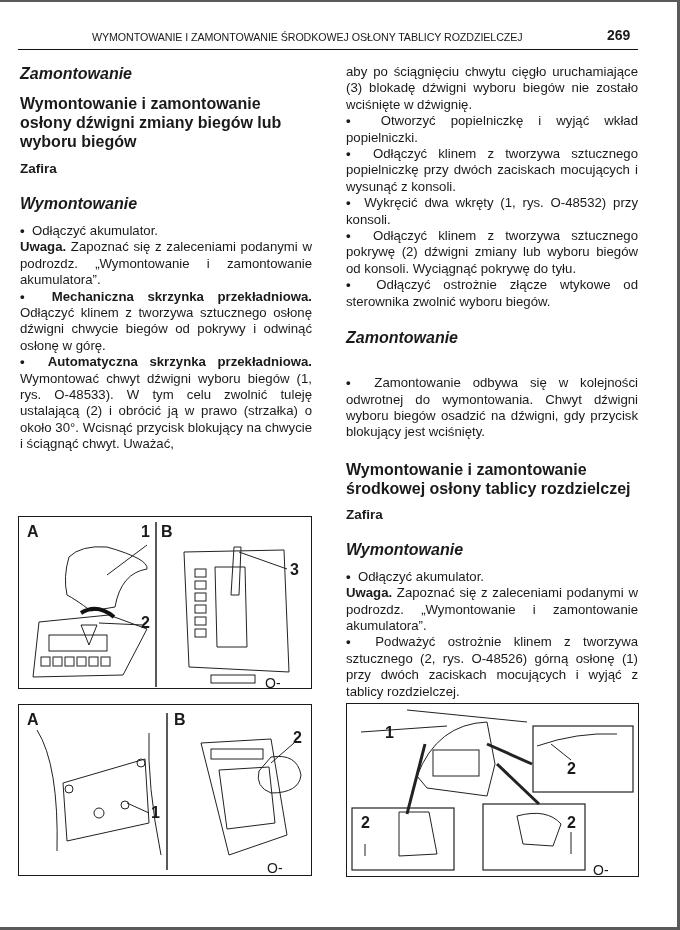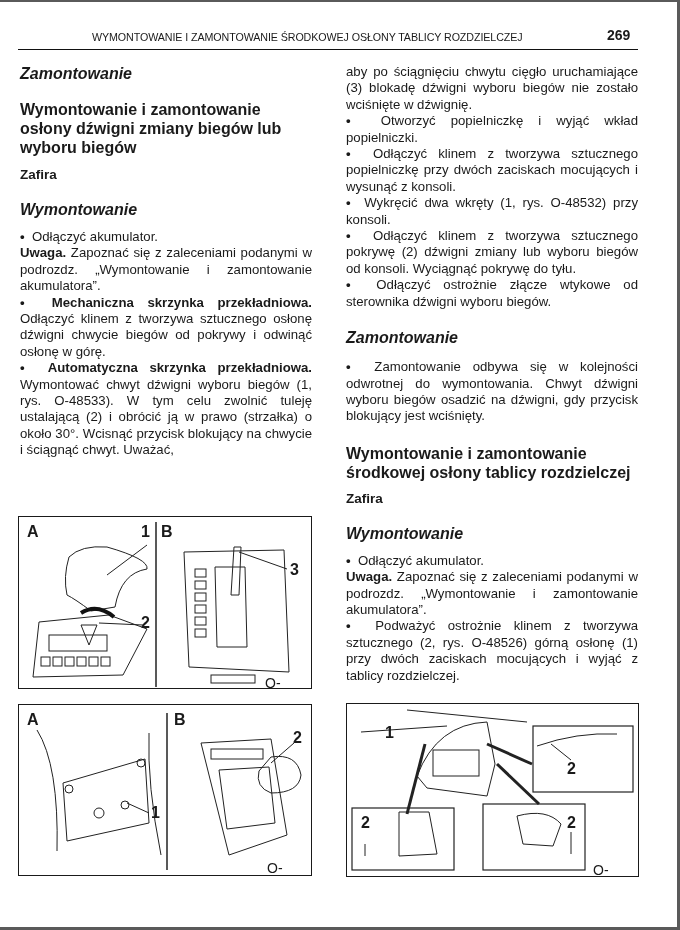--- a/index.html
+++ b/index.html
@@ -44,39 +44,39 @@
 <div class="frame-right"></div>
 <div class="frame-bottom"></div>
 
 <div class="running-head">WYMONTOWANIE I ZAMONTOWANIE ŚRODKOWEJ OSŁONY TABLICY ROZDZIELCZEJ</div>
 <div class="page-number">269</div>
 <div class="head-rule"></div>
 
 <div class="col col-left">
   <p class="h-italic">Zamontowanie</p>
 
-  <p class="h-main" style="margin-top:16px">Wymontowanie i zamontowanie osłony dźwigni zmiany biegów lub wyboru biegów</p>
+  <p class="h-main" style="margin-top:10px">Wymontowanie i zamontowanie osłony dźwigni zmiany biegów lub wyboru biegów</p>
   <p class="h-model" style="margin-top:9px">Zafira</p>
   <p class="h-italic" style="margin-top:16px">Wymontowanie</p>
   <p class="p bullet" style="margin-top:9px">Odłączyć akumulator.</p>
   <p class="p"><span class="b">Uwaga.</span><span> Zapoznać się z zaleceniami podanymi w podrozdz. „Wymontowanie i zamontowanie akumulatora”.</span></p>
   <p class="p"><span class="b bullet">Mechaniczna skrzynka przekładniowa.</span><span> Odłączyć klinem z tworzywa sztucznego osłonę dźwigni chwycie biegów od pokrywy i odwinąć osłonę w górę.</span></p>
   <p class="p"><span class="b bullet">Automatyczna skrzynka przekładniowa.</span><span> Wymontować chwyt dźwigni wyboru biegów (1, rys. O-48533). W tym celu zwolnić tuleję ustalającą (2) i obrócić ją w prawo (strzałka) o około 30°. Wcisnąć przycisk blokujący na chwycie i ściągnąć chwyt. Uważać,</span></p>
 </div>
 
 <div class="col col-right">
   <p class="p">aby po ściągnięciu chwytu cięgło uruchamiające (3) blokadę dźwigni wyboru biegów nie zostało wciśnięte w dźwignię.</p>
   <p class="p bullet">Otworzyć popielniczkę i wyjąć wkład popielniczki.</p>
   <p class="p bullet">Odłączyć klinem z tworzywa sztucznego popielniczkę przy dwóch zaciskach mocujących i wysunąć z konsoli.</p>
   <p class="p bullet">Wykręcić dwa wkręty (1, rys. O-48532) przy konsoli.</p>
   <p class="p bullet">Odłączyć klinem z tworzywa sztucznego pokrywę (2) dźwigni zmiany lub wyboru biegów od konsoli. Wyciągnąć pokrywę do tyłu.</p>
-  <p class="p bullet">Odłączyć ostrożnie złącze wtykowe od sterownika dźwigni wyboru biegów.</p>
+  <p class="p bullet">Odłączyć ostrożnie złącze wtykowe od sterownika zwolnić wyboru biegów.</p>
 
   <p class="h-italic" style="margin-top:18px">Zamontowanie</p>
-  <p class="p bullet" style="margin-top:11px">Zamontowanie odbywa się w kolejności odwrotnej do wymontowania. Chwyt dźwigni wyboru biegów osadzić na dźwigni, gdy przycisk blokujący jest wciśnięty.</p>
+  <p class="p bullet" style="margin-top:27px">Zamontowanie odbywa się w kolejności odwrotnej do wymontowania. Chwyt dźwigni wyboru biegów osadzić na dźwigni, gdy przycisk blokujący jest wciśnięty.</p>
 
   <p class="h-main" style="margin-top:19px">Wymontowanie i zamontowanie środkowej osłony tablicy rozdzielczej</p>
   <p class="h-model" style="margin-top:8px">Zafira</p>
   <p class="h-italic" style="margin-top:16px">Wymontowanie</p>
   <p class="p bullet" style="margin-top:9px">Odłączyć akumulator.</p>
   <p class="p"><span class="b">Uwaga.</span><span> Zapoznać się z zaleceniami podanymi w podrozdz. „Wymontowanie i zamontowanie akumulatora”.</span></p>
   <p class="p bullet">Podważyć ostrożnie klinem z tworzywa sztucznego (2, rys. O-48526) górną osłonę (1) przy dwóch zaciskach mocujących i wyjąć z tablicy rozdzielczej.</p>
 </div>
 
 <div class="figure fig1">

